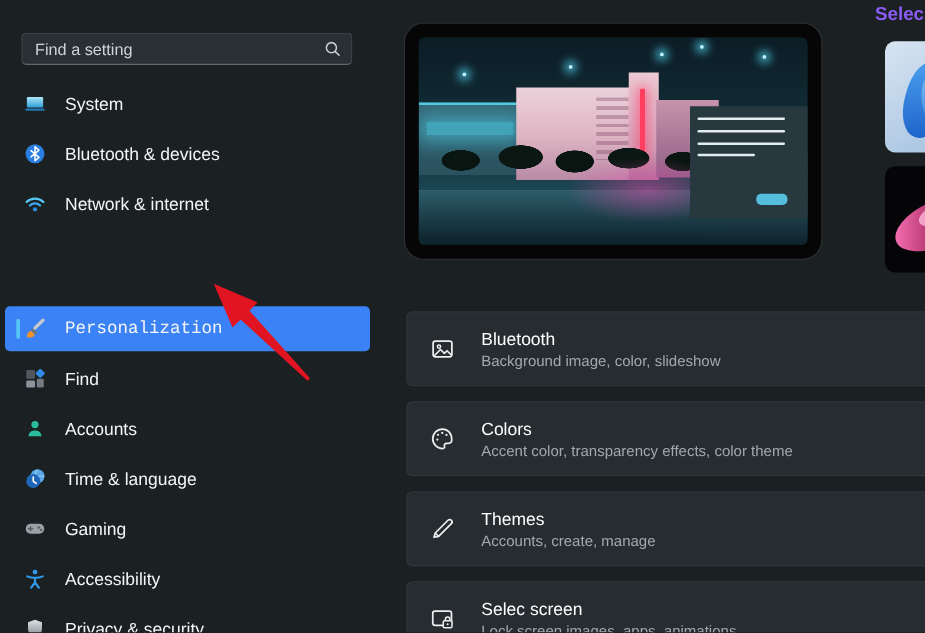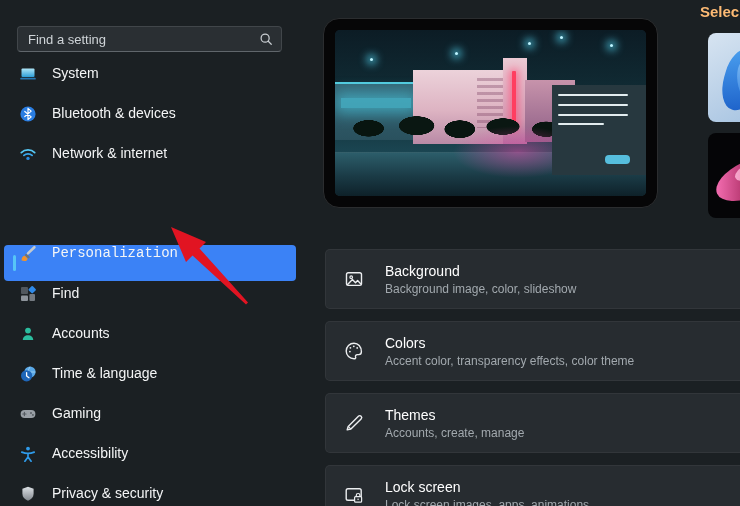--- a/index.html
+++ b/index.html
@@ -11,21 +11,21 @@
   .search-box { position:absolute; left:17px; top:26px; width:265px; height:26px;
     background:#2a2f33; border:1px solid #41464a; border-bottom-color:#60666b;
     border-radius:4px; display:flex; align-items:center; }
   .search-box input { flex:1; background:transparent; border:none; outline:none;
     color:#7dd3fc; font-size:13px; padding:0 10px; font-family:inherit; }
   .search-box input::placeholder { color:#cfd4d8; }
   .search-icon-wrap { width:30px; display:flex; align-items:center; justify-content:center; }
 
   .nav { position:absolute; left:0; top:60px; width:300px; }
   .nav-item { position:absolute; left:4px; width:292px; height:36px; border-radius:4px;
-    display:flex; align-items:flex-start; cursor:default; }
+    display:flex; align-items:center; cursor:default; }
   .nav-item.selected { background:#3b82f6;font-family:Liberation Mono, monospace; }
   .nav-item .pill { display:none; }
   .nav-item.selected .pill { display:block; position:absolute; left:9px; top:10px;
     width:3px; height:16px; border-radius:2px; background:#57c5f7; }
   .nav-ico { width:18px; height:18px; margin-left:15px; flex:0 0 auto; }
   .nav-label { margin-left:15px; font-size:14px; color:#f4f5f6; white-space:nowrap; }
 
   
   .monitor { position:absolute; left:323px; top:18px; width:335px; height:190px;
     background:#060607; border:1px solid #2b2d2f; border-radius:16px; }
@@ -62,21 +62,21 @@
     background:radial-gradient(closest-side, rgba(242,120,60,.55), rgba(242,120,60,0)); }
   .lamp { position:absolute; width:3px; height:3px; border-radius:50%; background:#bdf4ff;
     box-shadow:0 0 8px 3px rgba(85,220,248,.9); }
   .panel { position:absolute; left:217px; top:55px; width:95px; height:90px; background:#27383f; }
   .panel .ln { position:absolute; left:6px; height:2px; background:#e2ecef; border-radius:1px; }
   .panel .btn { position:absolute; left:53px; top:70px; width:25px; height:9px;
     background:#56bedd; border-radius:4px; }
 
   
   .theme-heading { position:absolute; left:700px; top:3px; font-size:15px; font-weight:700;
-    color:#fdba74; white-space:nowrap; }
+    color:#8b5cf6; white-space:nowrap; }
   .thumb { position:absolute; left:708px; width:90px; border-radius:8px; overflow:hidden; }
   .thumb-light { top:33px; height:89px; background:linear-gradient(150deg,#d7e4f1 0%,#b5cde6 60%,#9dbede 100%); }
   .thumb-light .ribbon1 { position:absolute; left:16px; top:16px; width:34px; height:62px;
     background:linear-gradient(160deg,#4da2f0,#1b5fc8); border-radius:46% 54% 50% 50%; transform:rotate(16deg); }
   .thumb-light .ribbon2 { position:absolute; left:30px; top:26px; width:26px; height:48px;
     background:linear-gradient(200deg,#8cc4f5,#2f7fe0); border-radius:50%; transform:rotate(-14deg); opacity:.9; }
   .thumb-dark { top:133px; height:85px; background:#050507; }
   .thumb-dark .ribbon1 { position:absolute; left:6px; top:28px; width:72px; height:36px;
     background:linear-gradient(115deg,#f06aad 10%,#a02458 55%,#35091f 90%); border-radius:50%; transform:rotate(-24deg); }
   .thumb-dark .ribbon2 { position:absolute; left:26px; top:30px; width:34px; height:16px;
@@ -259,21 +259,21 @@
     <div class="ribbon2"></div>
   </div>
 
   <div class="card" style="top:249px">
     <svg class="card-ico" viewBox="0 0 22 22">
       <rect x="3.5" y="4.8" width="15" height="12.6" rx="1.8" fill="none" stroke="#eceef0" stroke-width="1.4"></rect>
       <circle cx="8.2" cy="9.2" r="1.3" fill="none" stroke="#eceef0" stroke-width="1.2"></circle>
       <path d="M4.6 16.4l4.8-4.8 3.1 3.1 2.1-2.1 2.8 2.8" fill="none" stroke="#eceef0" stroke-width="1.4" stroke-linecap="round" stroke-linejoin="round"></path>
     </svg>
     <div class="card-text">
-      <span class="card-title">Background</span>
+      <span class="card-title">Bluetooth</span>
       <span class="card-sub">Background image, color, slideshow</span>
     </div>
   </div>
 
   <div class="card" style="top:321px">
     <svg class="card-ico" viewBox="0 0 22 22">
       <path d="M11 3.2a7.8 7.8 0 1 0 0 15.6c1.5 0 2-.9 1.6-1.8-.5-1.2.3-2.4 1.7-2.4h1.5c1.6 0 2.6-1.1 2.6-2.8C18.4 6.6 15.1 3.2 11 3.2z" fill="none" stroke="#eceef0" stroke-width="1.4"></path>
       <circle cx="7.4" cy="7.8" r="0.9" fill="#eceef0"></circle>
         <circle cx="10.8" cy="6.3" r="0.9" fill="#eceef0"></circle>
       <circle cx="14.2" cy="7.9" r="0.9" fill="#eceef0"></circle>
@@ -297,21 +297,21 @@
   </div>
 
   <div class="card" style="top:465px">
     <svg class="card-ico" viewBox="0 0 22 22">
       <rect x="3.2" y="4.8" width="15" height="11.4" rx="1.8" fill="none" stroke="#eceef0" stroke-width="1.4"></rect>
       <rect x="11.6" y="12.6" width="7" height="5.6" rx="1" fill="#272c30" stroke="#eceef0" stroke-width="1.2"></rect>
       <path d="M13.3 12.6v-1.3a1.8 1.8 0 0 1 3.6 0v1.3" fill="none" stroke="#eceef0" stroke-width="1.2"></path>
       <circle cx="15.1" cy="15.3" r="0.8" fill="#eceef0"></circle>
     </svg>
     <div class="card-text">
-      <span class="card-title">Lock screen</span>
+      <span class="card-title">Selec screen</span>
       <span class="card-sub">Lock screen images, apps, animations</span>
     </div>
   </div>
 
   <svg class="arrow-svg">
     <polygon points="171,227 206,242 199.5,248.5 248,302.5 246,304.5 192.5,255.5 186,262" fill="#e11422"></polygon>
   </svg>
 
 </div>
 

